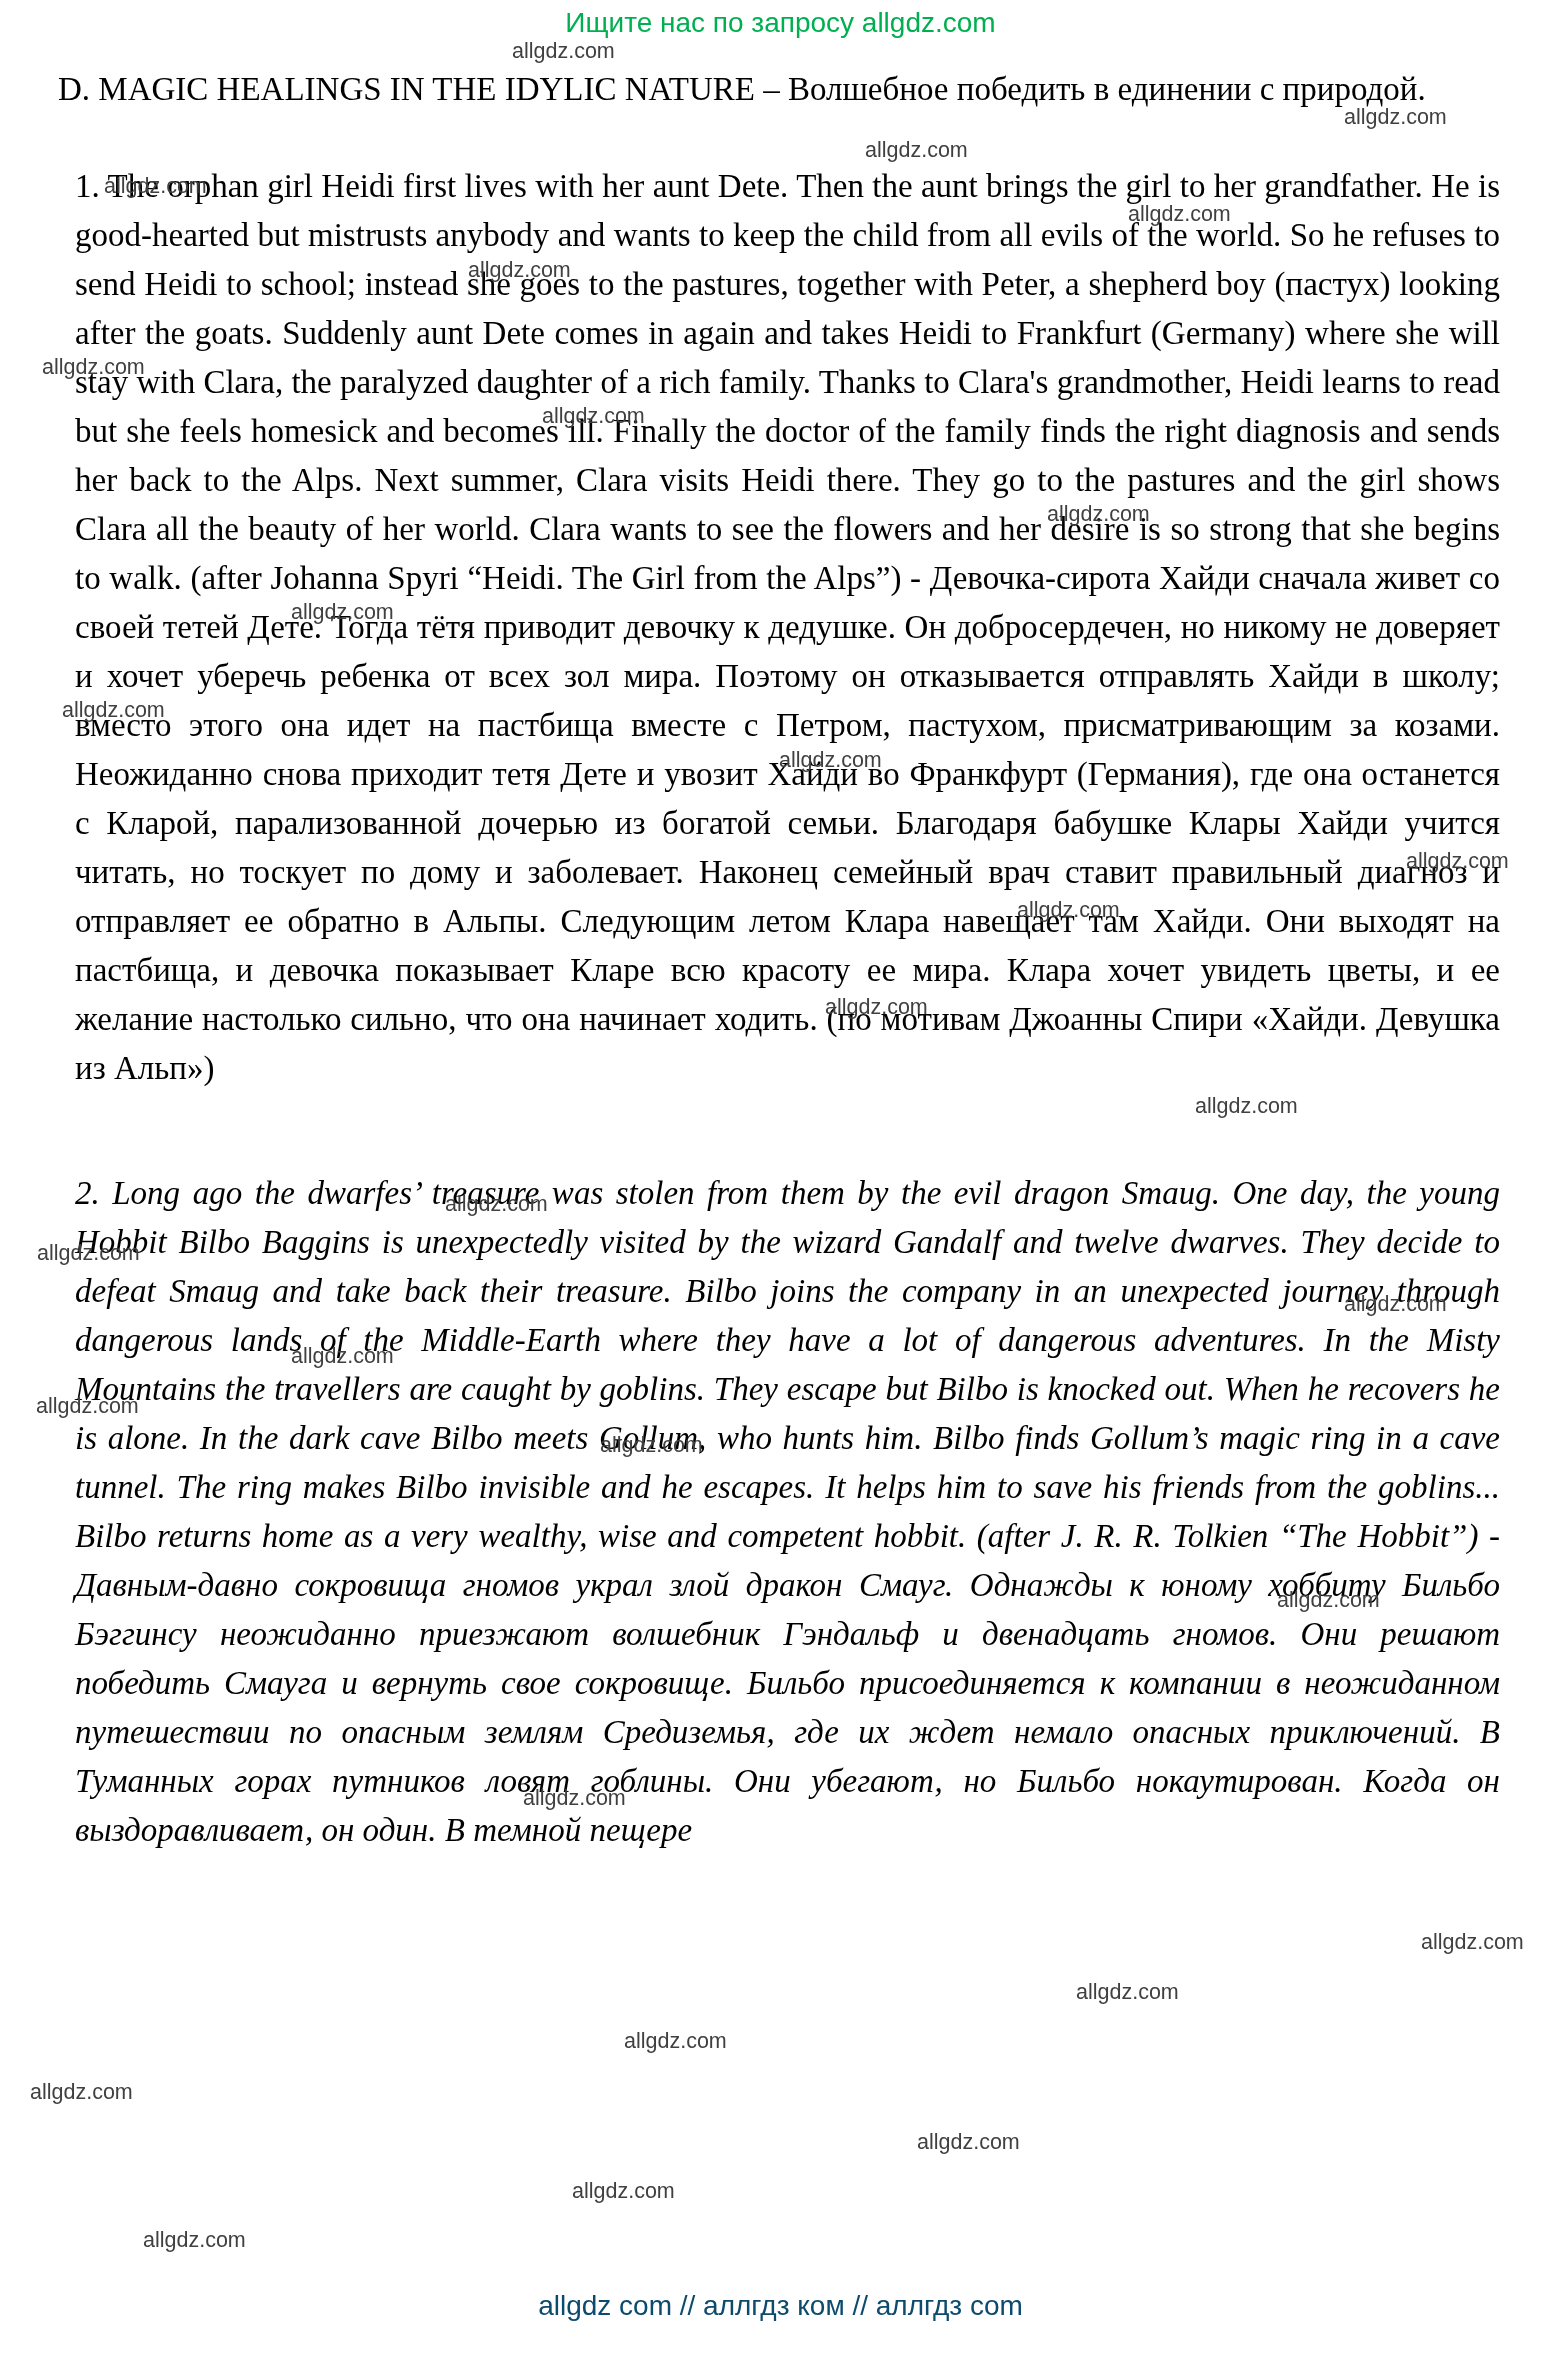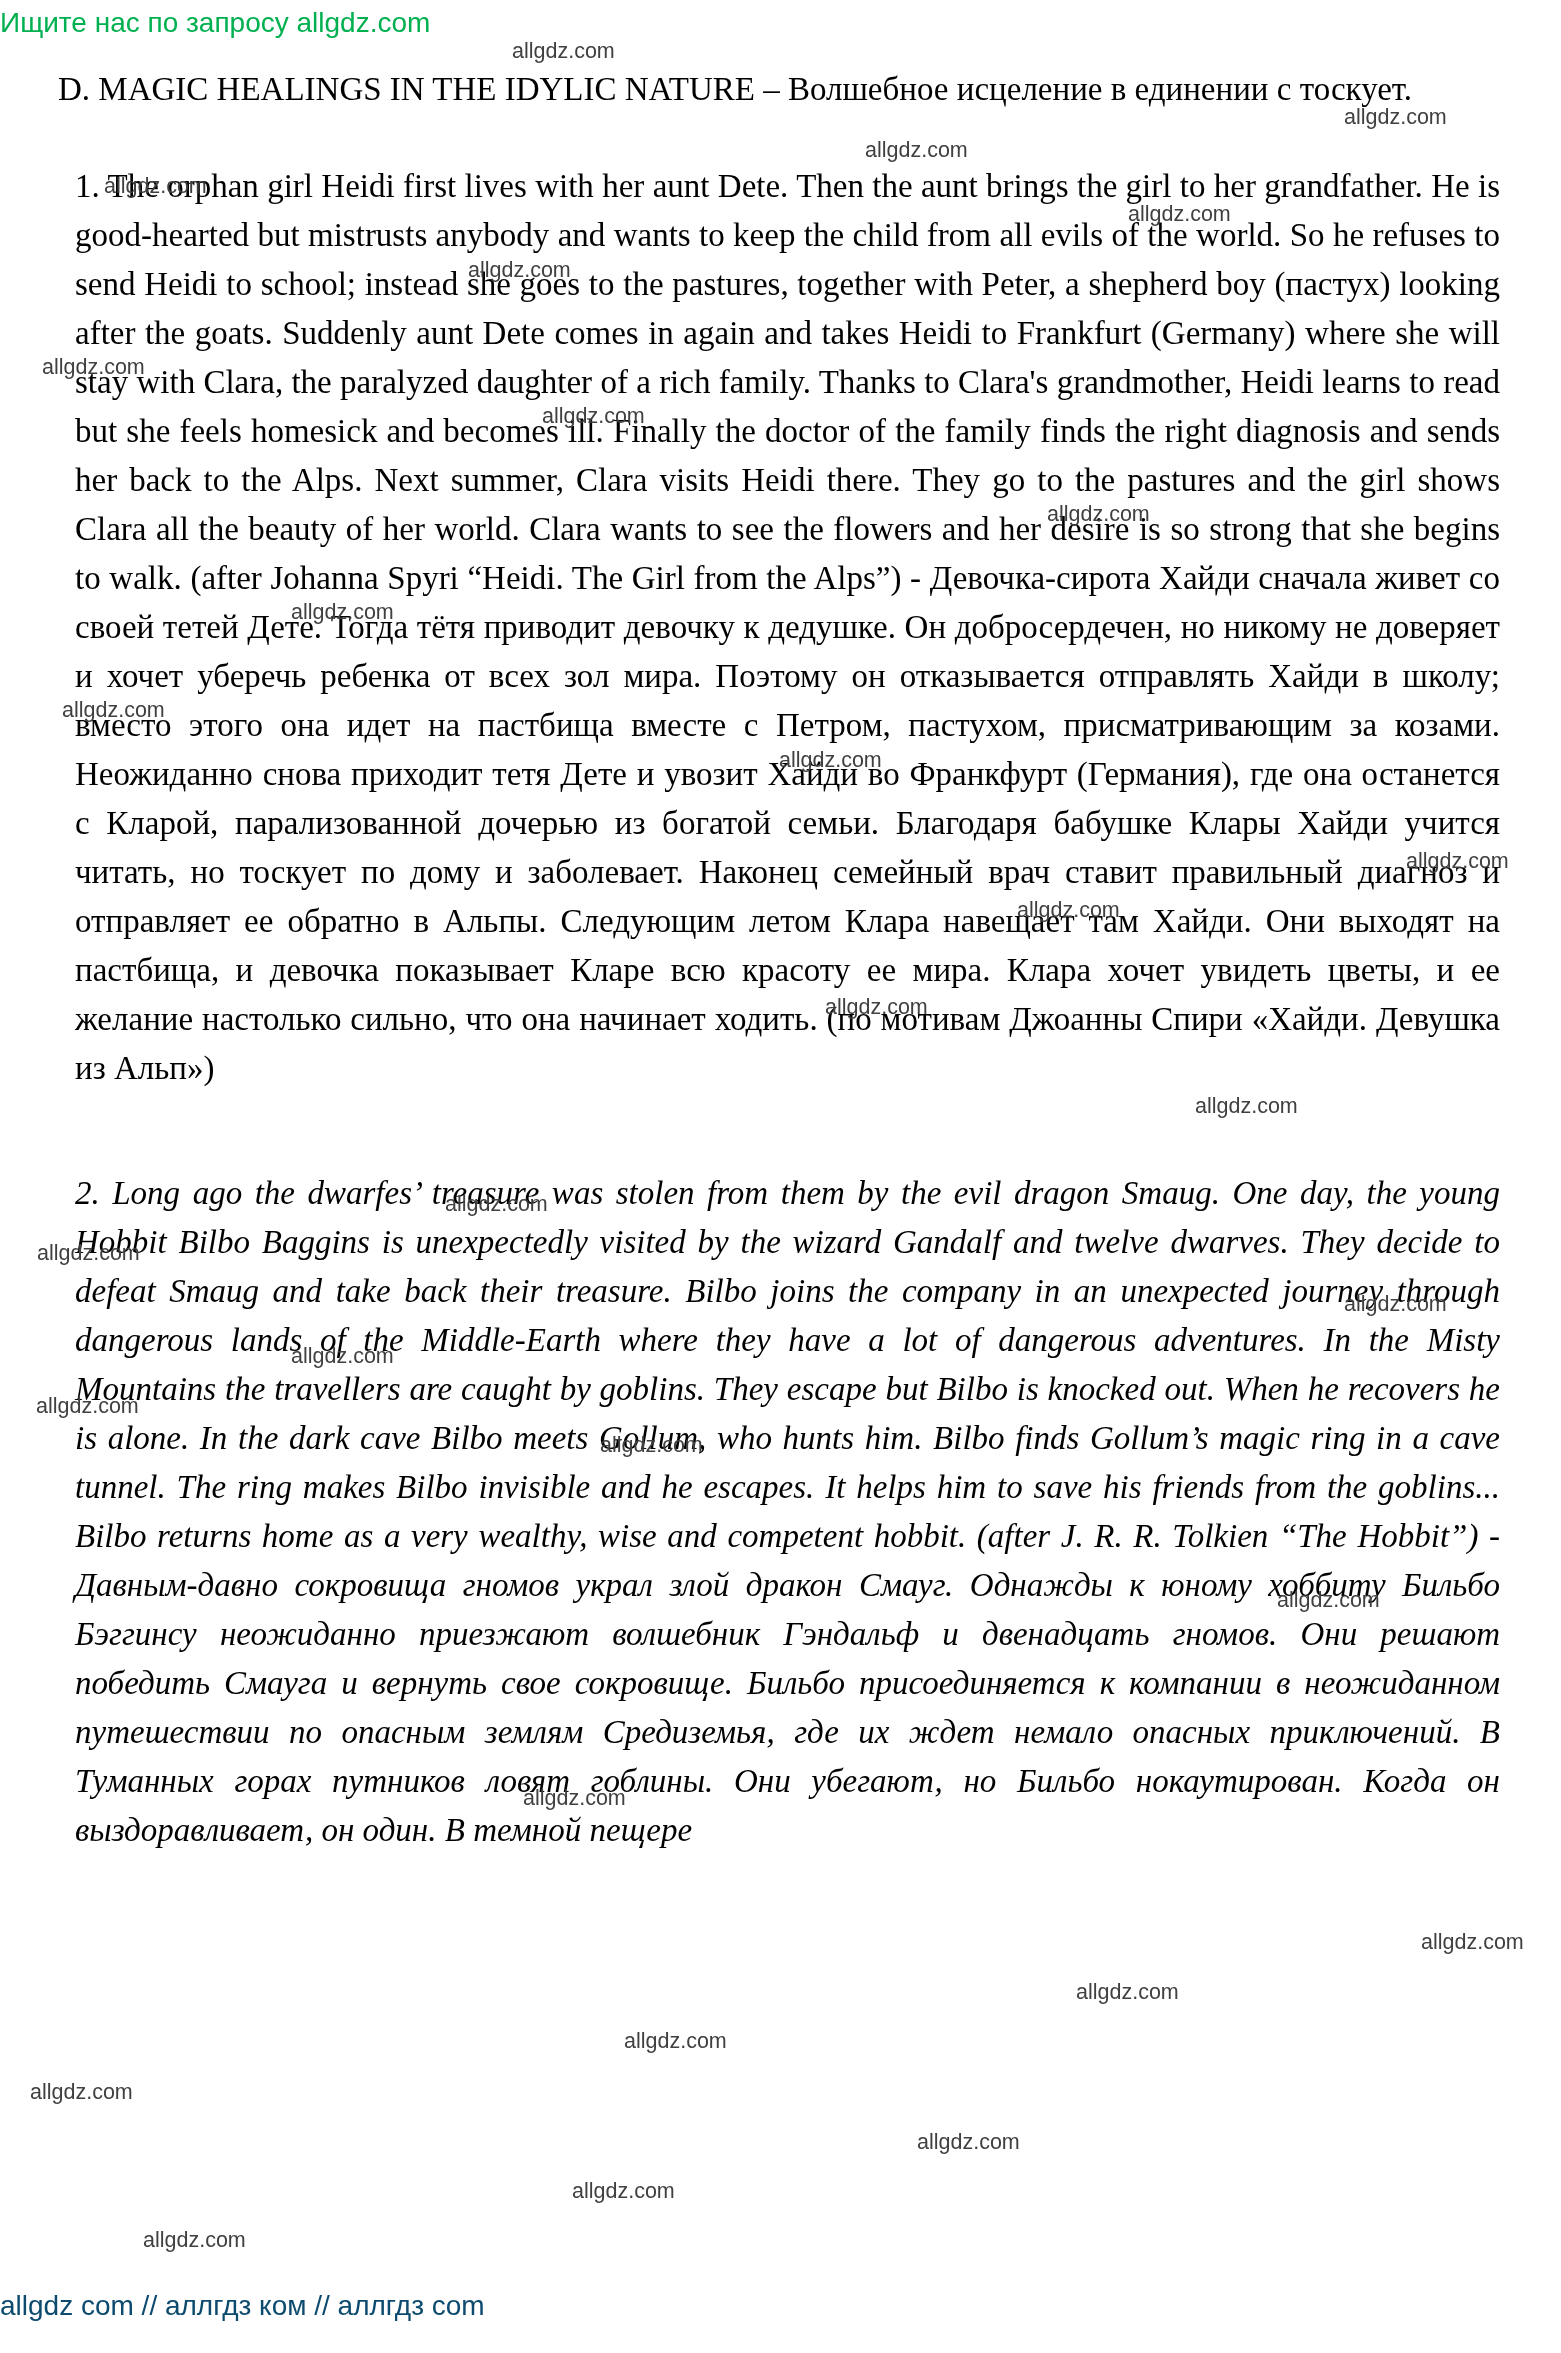--- a/index.html
+++ b/index.html
@@ -9,20 +9,21 @@
     height: 2354px;
     background: #ffffff;
     overflow: hidden;
     font-family: "Liberation Serif", serif;
     color: #000000;
   }
   .promo {
     position: absolute;
     left: 0;
     width: 100%;
+    text-align: center;
     font-family: "Liberation Sans", sans-serif;
     font-size: 28px;
     line-height: 33px;
     white-space: nowrap;
   }
   .promo-header { top: 6px; }
   .promo-footer { top: 2289px; }
   .content {
     position: absolute;
     left: 58px;
@@ -46,21 +47,21 @@
   }
 </style>
 </head>
 <body>
 
 <div class="page" style="background: rgb(255, 255, 255);">
 
   <div class="promo promo-header" style="color: rgb(0, 176, 80);">Ищите нас по запросу allgdz.com</div>
 
   <div class="content" style="color: rgb(0, 0, 0);">
-    <p class="heading">D. MAGIC HEALINGS IN THE IDYLIC NATURE – Волшебное исцеление в единении с тоскует.</p>
+    <p class="heading">D. MAGIC HEALINGS IN THE IDYLIC NATURE – Волшебное победить в единении с природой.</p>
 
     <p class="para para-1">1. The orphan girl Heidi first lives with her aunt Dete. Then the aunt brings the girl to her grandfather. He is good-hearted but mistrusts anybody and wants to keep the child from all evils of the world. So he refuses to send Heidi to school; instead she goes to the pastures, together with Peter, a shepherd boy (пастух) looking after the goats. Suddenly aunt Dete comes in again and takes Heidi to Frankfurt (Germany) where she will stay with Clara, the paralyzed daughter of a rich family. Thanks to Clara's grandmother, Heidi learns to read but she feels homesick and becomes ill. Finally the doctor of the family finds the right diagnosis and sends her back to the Alps. Next summer, Clara visits Heidi there. They go to the pastures and the girl shows Clara all the beauty of her world. Clara wants to see the flowers and her desire is so strong that she begins to walk. (after Johanna Spyri “Heidi. The Girl from the Alps”) - Девочка-сирота Хайди сначала живет со своей тетей Дете. Тогда тётя приводит девочку к дедушке. Он добросердечен, но никому не доверяет и хочет уберечь ребенка от всех зол мира. Поэтому он отказывается отправлять Хайди в школу; вместо этого она идет на пастбища вместе с Петром, пастухом, присматривающим за козами. Неожиданно снова приходит тетя Дете и увозит Хайди во Франкфурт (Германия), где она останется с Кларой, парализованной дочерью из богатой семьи. Благодаря бабушке Клары Хайди учится читать, но тоскует по дому и заболевает. Наконец семейный врач ставит правильный диагноз и отправляет ее обратно в Альпы. Следующим летом Клара навещает там Хайди. Они выходят на пастбища, и девочка показывает Кларе всю красоту ее мира. Клара хочет увидеть цветы, и ее желание настолько сильно, что она начинает ходить. (по мотивам Джоанны Спири «Хайди. Девушка из Альп»)</p>
 
     <p class="para para-2">2. Long ago the dwarfes’ treasure was stolen from them by the evil dragon Smaug. One day, the young Hobbit Bilbo Baggins is unexpectedly visited by the wizard Gandalf and twelve dwarves. They decide to defeat Smaug and take back their treasure. Bilbo joins the company in an unexpected journey through dangerous lands of the Middle-Earth where they have a lot of dangerous adventures. In the Misty Mountains the travellers are caught by goblins. They escape but Bilbo is knocked out. When he recovers he is alone. In the dark cave Bilbo meets Gollum, who hunts him. Bilbo finds Gollum’s magic ring in a cave tunnel. The ring makes Bilbo invisible and he escapes. It helps him to save his friends from the goblins... Bilbo returns home as a very wealthy, wise and competent hobbit. (after J. R. R. Tolkien “The Hobbit”) - Давным-давно сокровища гномов украл злой дракон Смауг. Однажды к юному хоббиту Бильбо Бэггинсу неожиданно приезжают волшебник Гэндальф и двенадцать гномов. Они решают победить Смауга и вернуть свое сокровище. Бильбо присоединяется к компании в неожиданном путешествии по опасным землям Средиземья, где их ждет немало опасных приключений. В Туманных горах путников ловят гоблины. Они убегают, но Бильбо нокаутирован. Когда он выздоравливает, он один. В темной пещере</p>
   </div>
 
   <div class="wm-layer">
       <span class="wm" style="left: 512px; top: 39px;">allgdz.com</span>
       <span class="wm" style="left: 1344px; top: 105px;">allgdz.com</span>
       <span class="wm" style="left: 865px; top: 138px;">allgdz.com</span>

